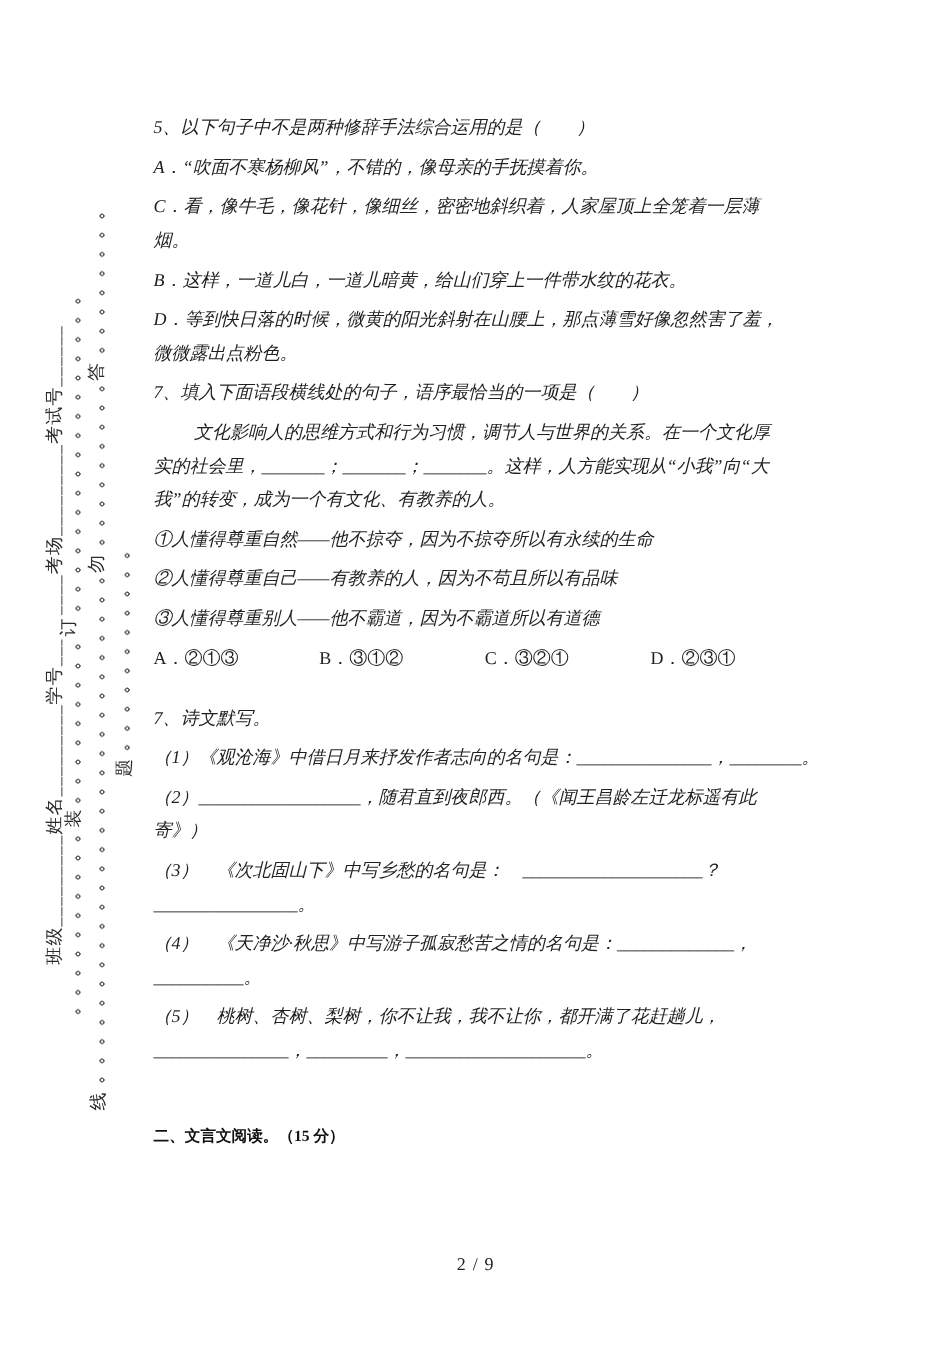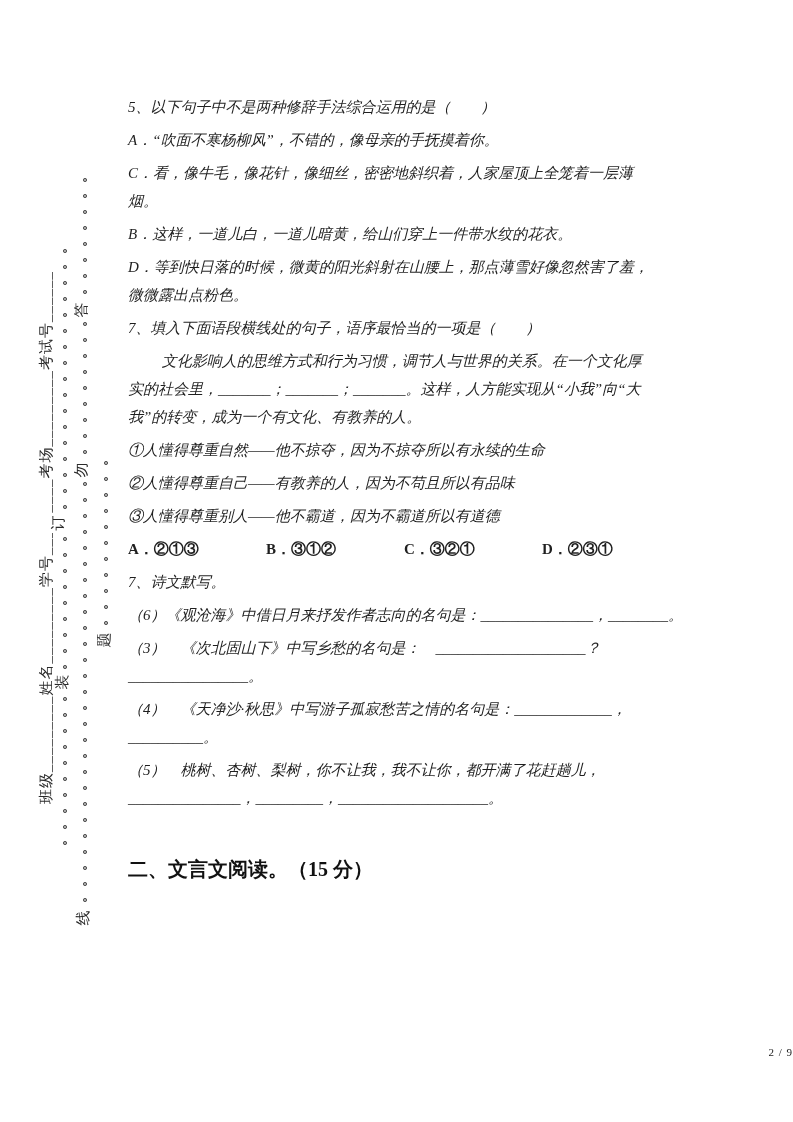--- a/index.html
+++ b/index.html
@@ -30,28 +30,28 @@
   .sc-da{left:71px;top:300px;}
   .sc-wu{left:71px;top:460px;}
   .sc-xian{left:73px;top:908px;}
   .sc-ti{left:94px;top:630px;}
   
   .content{
     position:absolute;left:128px;top:93px;width:575px;
     font-size:15px;line-height:28px;
   }
   .line{white-space:pre-wrap;margin-bottom:5px;font-style:italic;}
-  .opt-row{margin-bottom:5px;line-height:28px;font-weight:bold;}
+  .opt-row{margin-bottom:22px;line-height:28px;}
   .opt-row span{display:inline-block;width:24%;white-space:nowrap;}
   .section-title{
-    margin-top:42px;font-size:20px;font-weight:bold;line-height:30px;color:#111111;
+    margin-top:42px;font-size:13px;font-weight:bold;line-height:30px;color:#111111;
   }
   .footer{
-    position:absolute;left:0;top:1046px;width:100%;text-align:right;
-    font-size:11px;color:#222222;letter-spacing:1px;
+    position:absolute;left:0;top:1046px;width:100%;text-align:center;
+    font-size:15px;color:#222222;letter-spacing:1px;
   }
 </style>
 </head>
 <body>
 
 <div class="paper">
 
   <div>
     <div class="labels-rot">班级_________姓名_________学号_________考场_________考试号______</div>
     <div class="dotcol dotcol-1"></div>
@@ -80,21 +80,23 @@
 实的社会里，_______；_______；_______。这样，人方能实现从“小我”向“大
 我”的转变，成为一个有文化、有教养的人。</div>
     <div class="line">①人懂得尊重自然——他不掠夺，因为不掠夺所以有永续的生命</div>
     <div class="line">②人懂得尊重自己——有教养的人，因为不苟且所以有品味</div>
     <div class="line">③人懂得尊重别人——他不霸道，因为不霸道所以有道德</div>
     <div class="opt-row">
       <span>A．②①③</span><span>B．③①②</span><span>C．③②①</span><span>D．②③①</span>
     </div>
 
     <div class="line">7、诗文默写。</div>
-    <div class="line">（6）《观沧海》中借日月来抒发作者志向的名句是：_______________，________。</div>
+    <div class="line">（1）《观沧海》中借日月来抒发作者志向的名句是：_______________，________。</div>
+    <div class="line">（2）__________________，随君直到夜郎西。（《闻王昌龄左迁龙标遥有此
+寄》）</div>
     <div class="line">（3）　《次北固山下》中写乡愁的名句是：　____________________？
 ________________。</div>
     <div class="line">（4）　《天净沙·秋思》中写游子孤寂愁苦之情的名句是：_____________，
 __________。</div>
     <div class="line">（5）　桃树、杏树、梨树，你不让我，我不让你，都开满了花赶趟儿，
 _______________，_________，____________________。</div>
 
     <div class="section-title">二、文言文阅读。（15 分）</div>
   </div>
 

